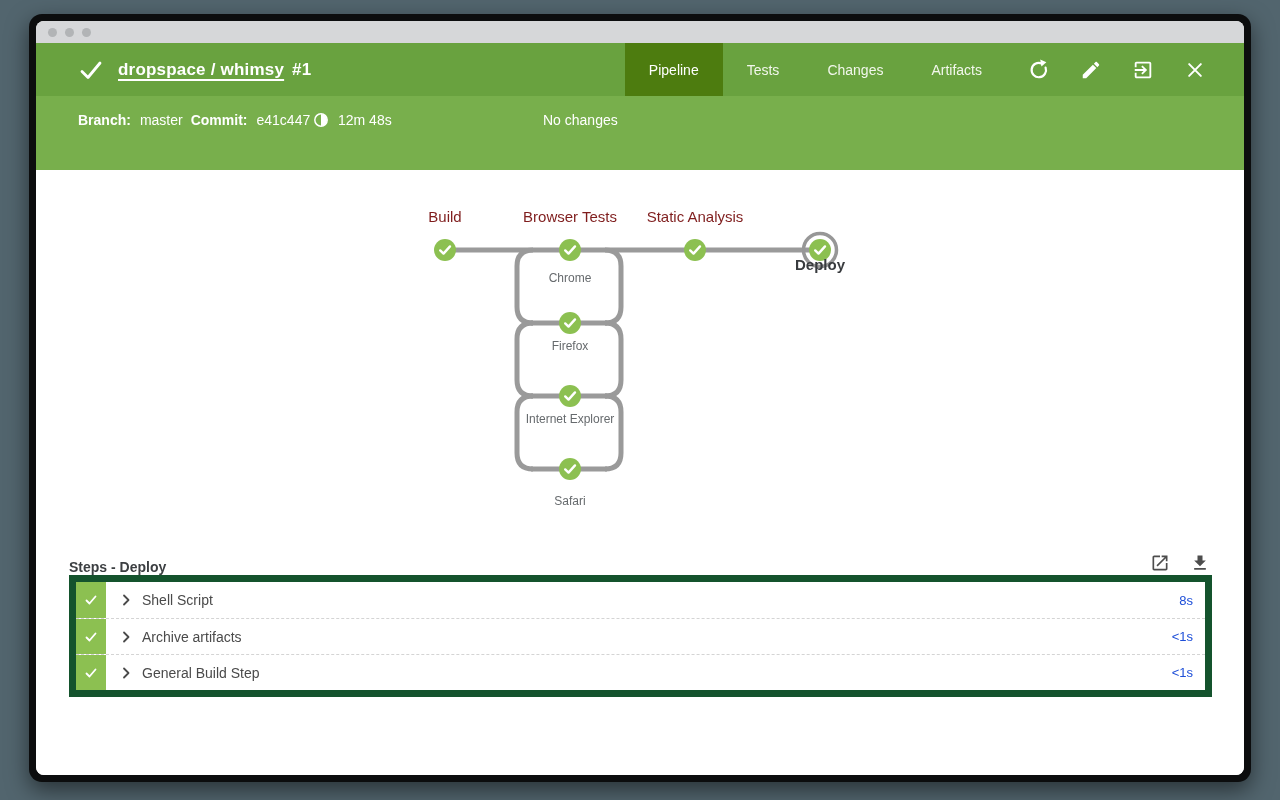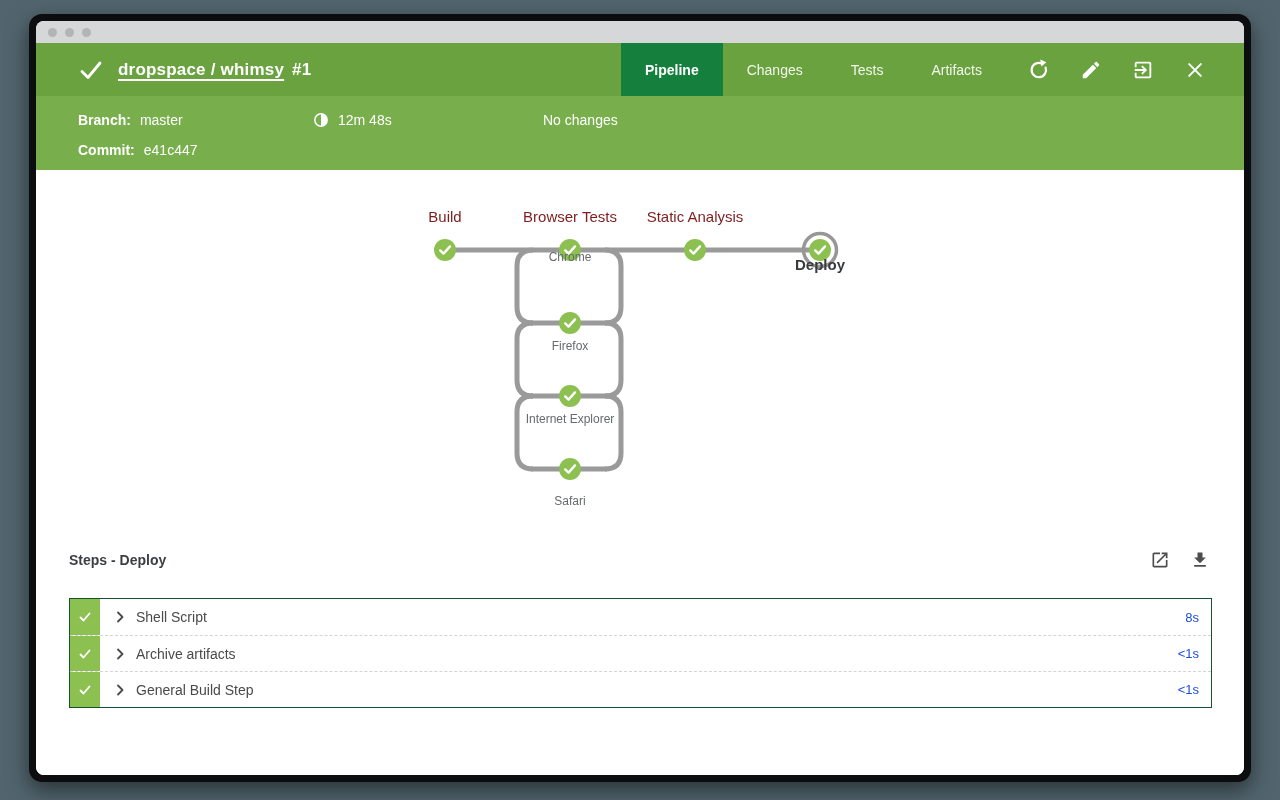--- a/index.html
+++ b/index.html
@@ -34,57 +34,57 @@
   .run-title {
     font-size:17px; font-weight:700; letter-spacing:.2px;
     display:flex; align-items:center; gap:8px; white-space:nowrap;
   }
   .run-link { text-decoration:underline; text-underline-offset:4px; text-decoration-thickness:1.5px; cursor:pointer; }
   .tabs { display:flex; margin-left:auto; align-items:stretch; }
   .tab {
     display:flex; align-items:center; padding:0 24px;
     font-size:14px; color:#f2f7ec; cursor:pointer; white-space:nowrap;
   }
-  .tab.active { background:#15803d; font-weight:700; color:#ffffff; }
+  .tab.active { background:#4d7c0f; font-weight:400; color:#ffffff; }
   .header-actions { display:flex; align-items:center; gap:14px; padding:0 30px 0 14px; }
   .icon-btn {
     width:38px; height:38px; display:flex; align-items:center; justify-content:center;
     cursor:pointer; border-radius:4px;
   }
   
   .infobar {
     height:74px; flex:0 0 74px; background:#78af4c; color:#fff;
     display:flex; padding:13px 0 0 42px; font-size:14px;
   }
-  .info-col { display:flex; flex-direction:column; gap:8px; }
+  .info-col { display:flex; flex-direction:row; gap:8px; }
   .info-col.c1 { width:235px; }
   .info-col.c2 { width:230px; }
   .info-row { display:flex; align-items:center; gap:9px; height:22px; }
   .info-label { font-weight:700; }
   .info-icon { display:flex; align-items:center; }
   
   .content { flex:1 1 auto; background:#ffffff; position:relative; }
   .graph { position:relative; height:375px; }
   .graph svg { position:absolute; left:0; top:0; }
   .stage-label {
     position:absolute; top:38px; transform:translateX(-50%);
     font-size:15px; color:#7f1d1d; white-space:nowrap;
   }
   .stage-label.selected { font-weight:700; color:#383b3e;margin-top:48px; }
   .branch-label {
     position:absolute; transform:translateX(-50%);
     font-size:12px; color:#666a6d; white-space:nowrap;
   }
   
   .steps { padding:0 32px 0 33px; }
-  .steps-head { display:flex; align-items:center; height:30px; margin-bottom:23px; }
+  .steps-head { display:flex; align-items:flex-end; height:30px; margin-bottom:0; }
   .steps-title { font-size:14px; font-weight:700; color:#3c3f42; }
   .steps-actions { margin-left:auto; display:flex; gap:16px; align-items:center; }
   .steps-actions .icon-btn { width:24px; height:24px; }
-  .steps-table { border:1px solid #14532d; background:#fff; }
+  .steps-table { border:7px solid #14532d; background:#fff; }
   .step-row { display:flex; align-items:stretch; height:36px; cursor:pointer; background:#fff; }
   .step-row + .step-row { border-top:1px dashed #d4d4d4; }
   .step-status {
     flex:0 0 30px; background:#8cc051; display:flex; align-items:center; justify-content:center;
   }
   .step-main { display:flex; align-items:center; gap:10px; padding-left:14px; flex:1 1 auto; }
   .step-chevron { display:flex; align-items:center; }
   .step-name { font-size:14px; color:#4a4a4a; }
   .step-duration { display:flex; align-items:center; padding-right:12px; font-size:13px; color:#1d4ed8; }
 </style>
@@ -108,22 +108,22 @@
             </svg>
         </span>
         <span class="run-title">
           <span class="run-link">dropspace / whimsy</span>
           <span>#1</span>
         </span>
       </div>
 
       <div class="tabs">
         <div class="tab active">Pipeline</div>
+        <div class="tab">Tests</div>
         <div class="tab">Changes</div>
-        <div class="tab">Tests</div>
         <div class="tab">Artifacts</div>
       </div>
 
       <div class="header-actions">
         <span class="icon-btn">
           <svg width="24" height="24" viewBox="0 0 24 24">
             <path d="M18.6 9.6 A7.2 7.2 0 1 1 14.6 5.4" fill="none" stroke="#fff" stroke-width="2.2" stroke-linecap="round"></path>
             <path d="M13.2 1.6 L19.4 4.2 L14.4 8.6 Z" fill="#fff"></path>
           </svg>
         </span>
@@ -221,21 +221,21 @@
           <g>
               <use href="#node-success" transform="translate(784,80)"></use>
             </g>
         </svg>
 
         <div class="stage-label" style="left:409px">Build</div>
         <div class="stage-label" style="left:534px">Browser Tests</div>
         <div class="stage-label" style="left:659px">Static Analysis</div>
         <div class="stage-label selected" style="left:784px">Deploy</div>
 
-        <div class="branch-label" style="left:534px; top:80px">Chrome</div>
+        <div class="branch-label" style="left:534px; top:101px">Chrome</div>
         <div class="branch-label" style="left:534px; top:169px">Firefox</div>
         <div class="branch-label" style="left:534px; top:242px">Internet Explorer</div>
         <div class="branch-label" style="left:534px; top:324px">Safari</div>
       </div>
 
       <div class="steps">
         <div class="steps-head">
           <span class="steps-title">Steps - Deploy</span>
           <span class="steps-actions">
             <span class="icon-btn">

